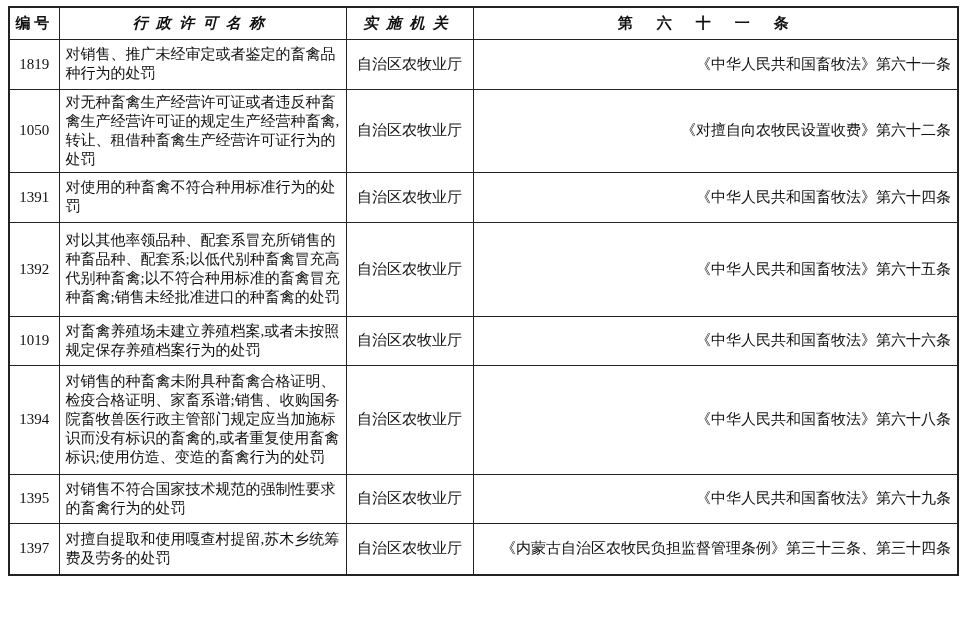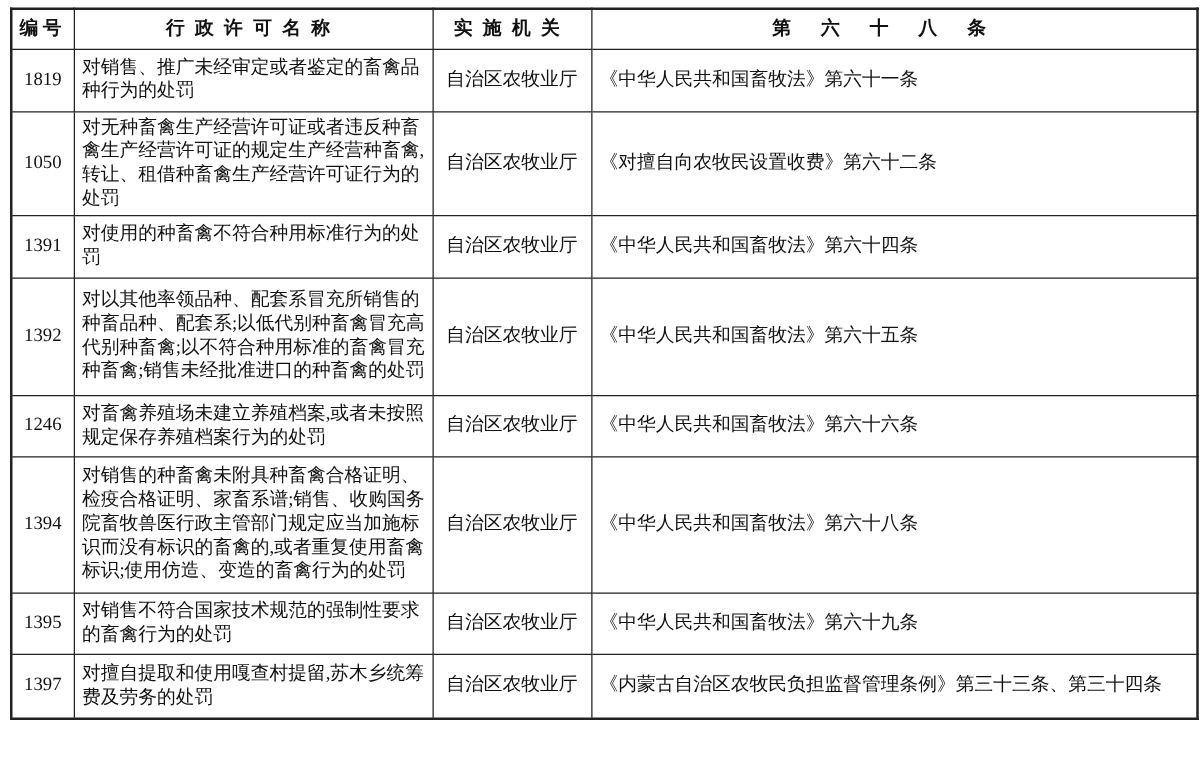--- a/index.html
+++ b/index.html
@@ -40,41 +40,41 @@
 
   .doc-table thead tr { height: 32px; }
   .doc-table th {
     font-weight: bold;
     text-align: center;
     vertical-align: middle;
     padding: 2px 2px;
     white-space: nowrap;
   }
   .ls-sm { letter-spacing: 0.25em; }
-  .ls-md { letter-spacing: 0.55em; }
+  .ls-md { letter-spacing: 0.55em; font-style: italic; }
   .ls-lg { letter-spacing: 1.6em; }
 
   .doc-table td.cell-id {
     text-align: center;
     vertical-align: middle;
     font-size: 15px;
   }
   .doc-table td.cell-name {
     text-align: left;
     vertical-align: middle;
     padding: 3px 5px 3px 6px;
   }
   .doc-table td.cell-agency {
     text-align: center;
     vertical-align: middle;
     padding: 14px 3px;
     white-space: nowrap;
   }
   .doc-table td.cell-law {
-    text-align: left;
+    text-align: right;
     vertical-align: middle;
     padding: 3px 6px;
   }
 
   
   tbody tr:nth-child(1) { height: 50px; }
   tbody tr:nth-child(2) { height: 77px; }
   tbody tr:nth-child(3) { height: 50px; }
   tbody tr:nth-child(4) { height: 94px; }
   tbody tr:nth-child(5) { height: 49px; }
@@ -92,21 +92,21 @@
       <col class="c-id">
         <col class="c-name">
         <col class="c-agency">
         <col class="c-law">
     </colgroup>
     <thead>
       <tr>
         <th class="ls-sm">编号</th>
         <th class="ls-md">行政许可名称</th>
         <th class="ls-md">实施机关</th>
-        <th class="ls-lg">第六十八条</th>
+        <th class="ls-lg">第六十一条</th>
       </tr>
     </thead>
     <tbody>
       <tr>
         <td class="cell-id">1819</td>
         <td class="cell-name">对销售、推广未经审定或者鉴定的畜禽品种行为的处罚</td>
         <td class="cell-agency">自治区农牧业厅</td>
         <td class="cell-law">《中华人民共和国畜牧法》第六十一条</td>
       </tr>
       <tr>
@@ -121,21 +121,21 @@
         <td class="cell-agency">自治区农牧业厅</td>
         <td class="cell-law">《中华人民共和国畜牧法》第六十四条</td>
       </tr>
       <tr>
         <td class="cell-id">1392</td>
         <td class="cell-name">对以其他率领品种、配套系冒充所销售的种畜品种、配套系;以低代别种畜禽冒充高代别种畜禽;以不符合种用标准的畜禽冒充种畜禽;销售未经批准进口的种畜禽的处罚</td>
         <td class="cell-agency">自治区农牧业厅</td>
         <td class="cell-law">《中华人民共和国畜牧法》第六十五条</td>
       </tr>
       <tr>
-        <td class="cell-id">1246</td>
+        <td class="cell-id">1019</td>
         <td class="cell-name">对畜禽养殖场未建立养殖档案,或者未按照规定保存养殖档案行为的处罚</td>
         <td class="cell-agency">自治区农牧业厅</td>
         <td class="cell-law">《中华人民共和国畜牧法》第六十六条</td>
       </tr>
       <tr>
         <td class="cell-id">1394</td>
         <td class="cell-name">对销售的种畜禽未附具种畜禽合格证明、检疫合格证明、家畜系谱;销售、收购国务院畜牧兽医行政主管部门规定应当加施标识而没有标识的畜禽的,或者重复使用畜禽标识;使用仿造、变造的畜禽行为的处罚</td>
         <td class="cell-agency">自治区农牧业厅</td>
         <td class="cell-law">《中华人民共和国畜牧法》第六十八条</td>
       </tr>

